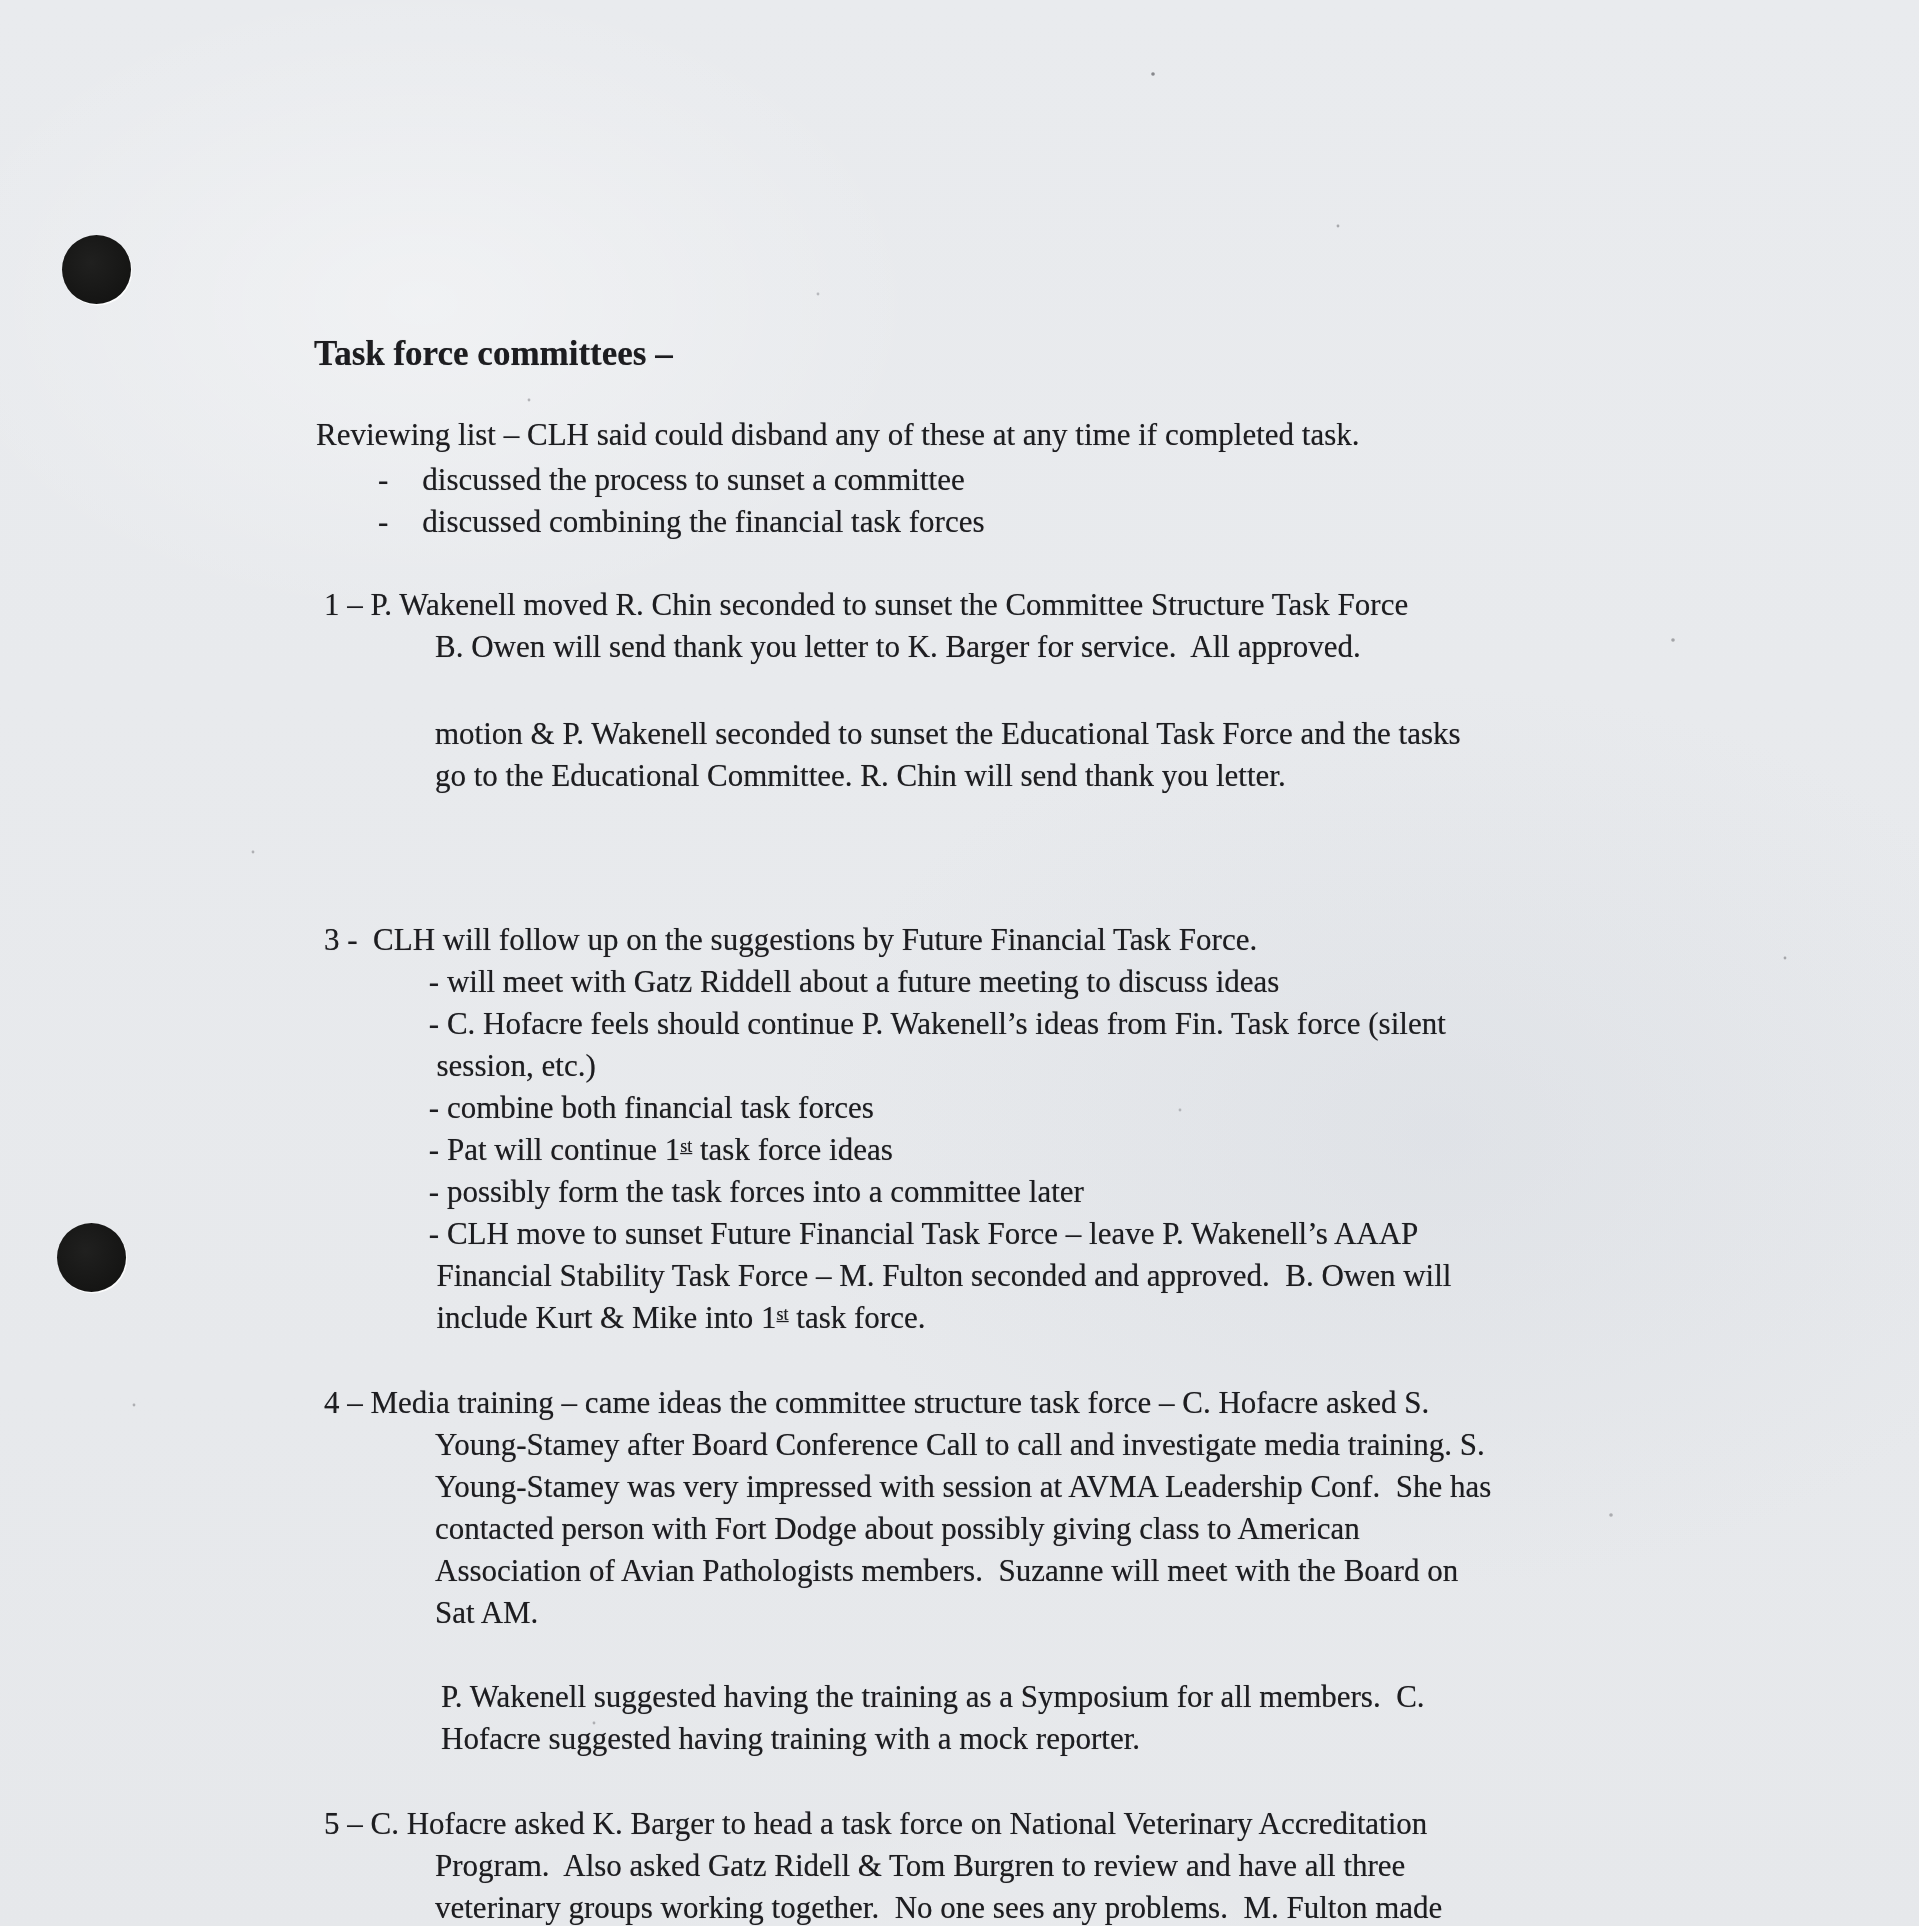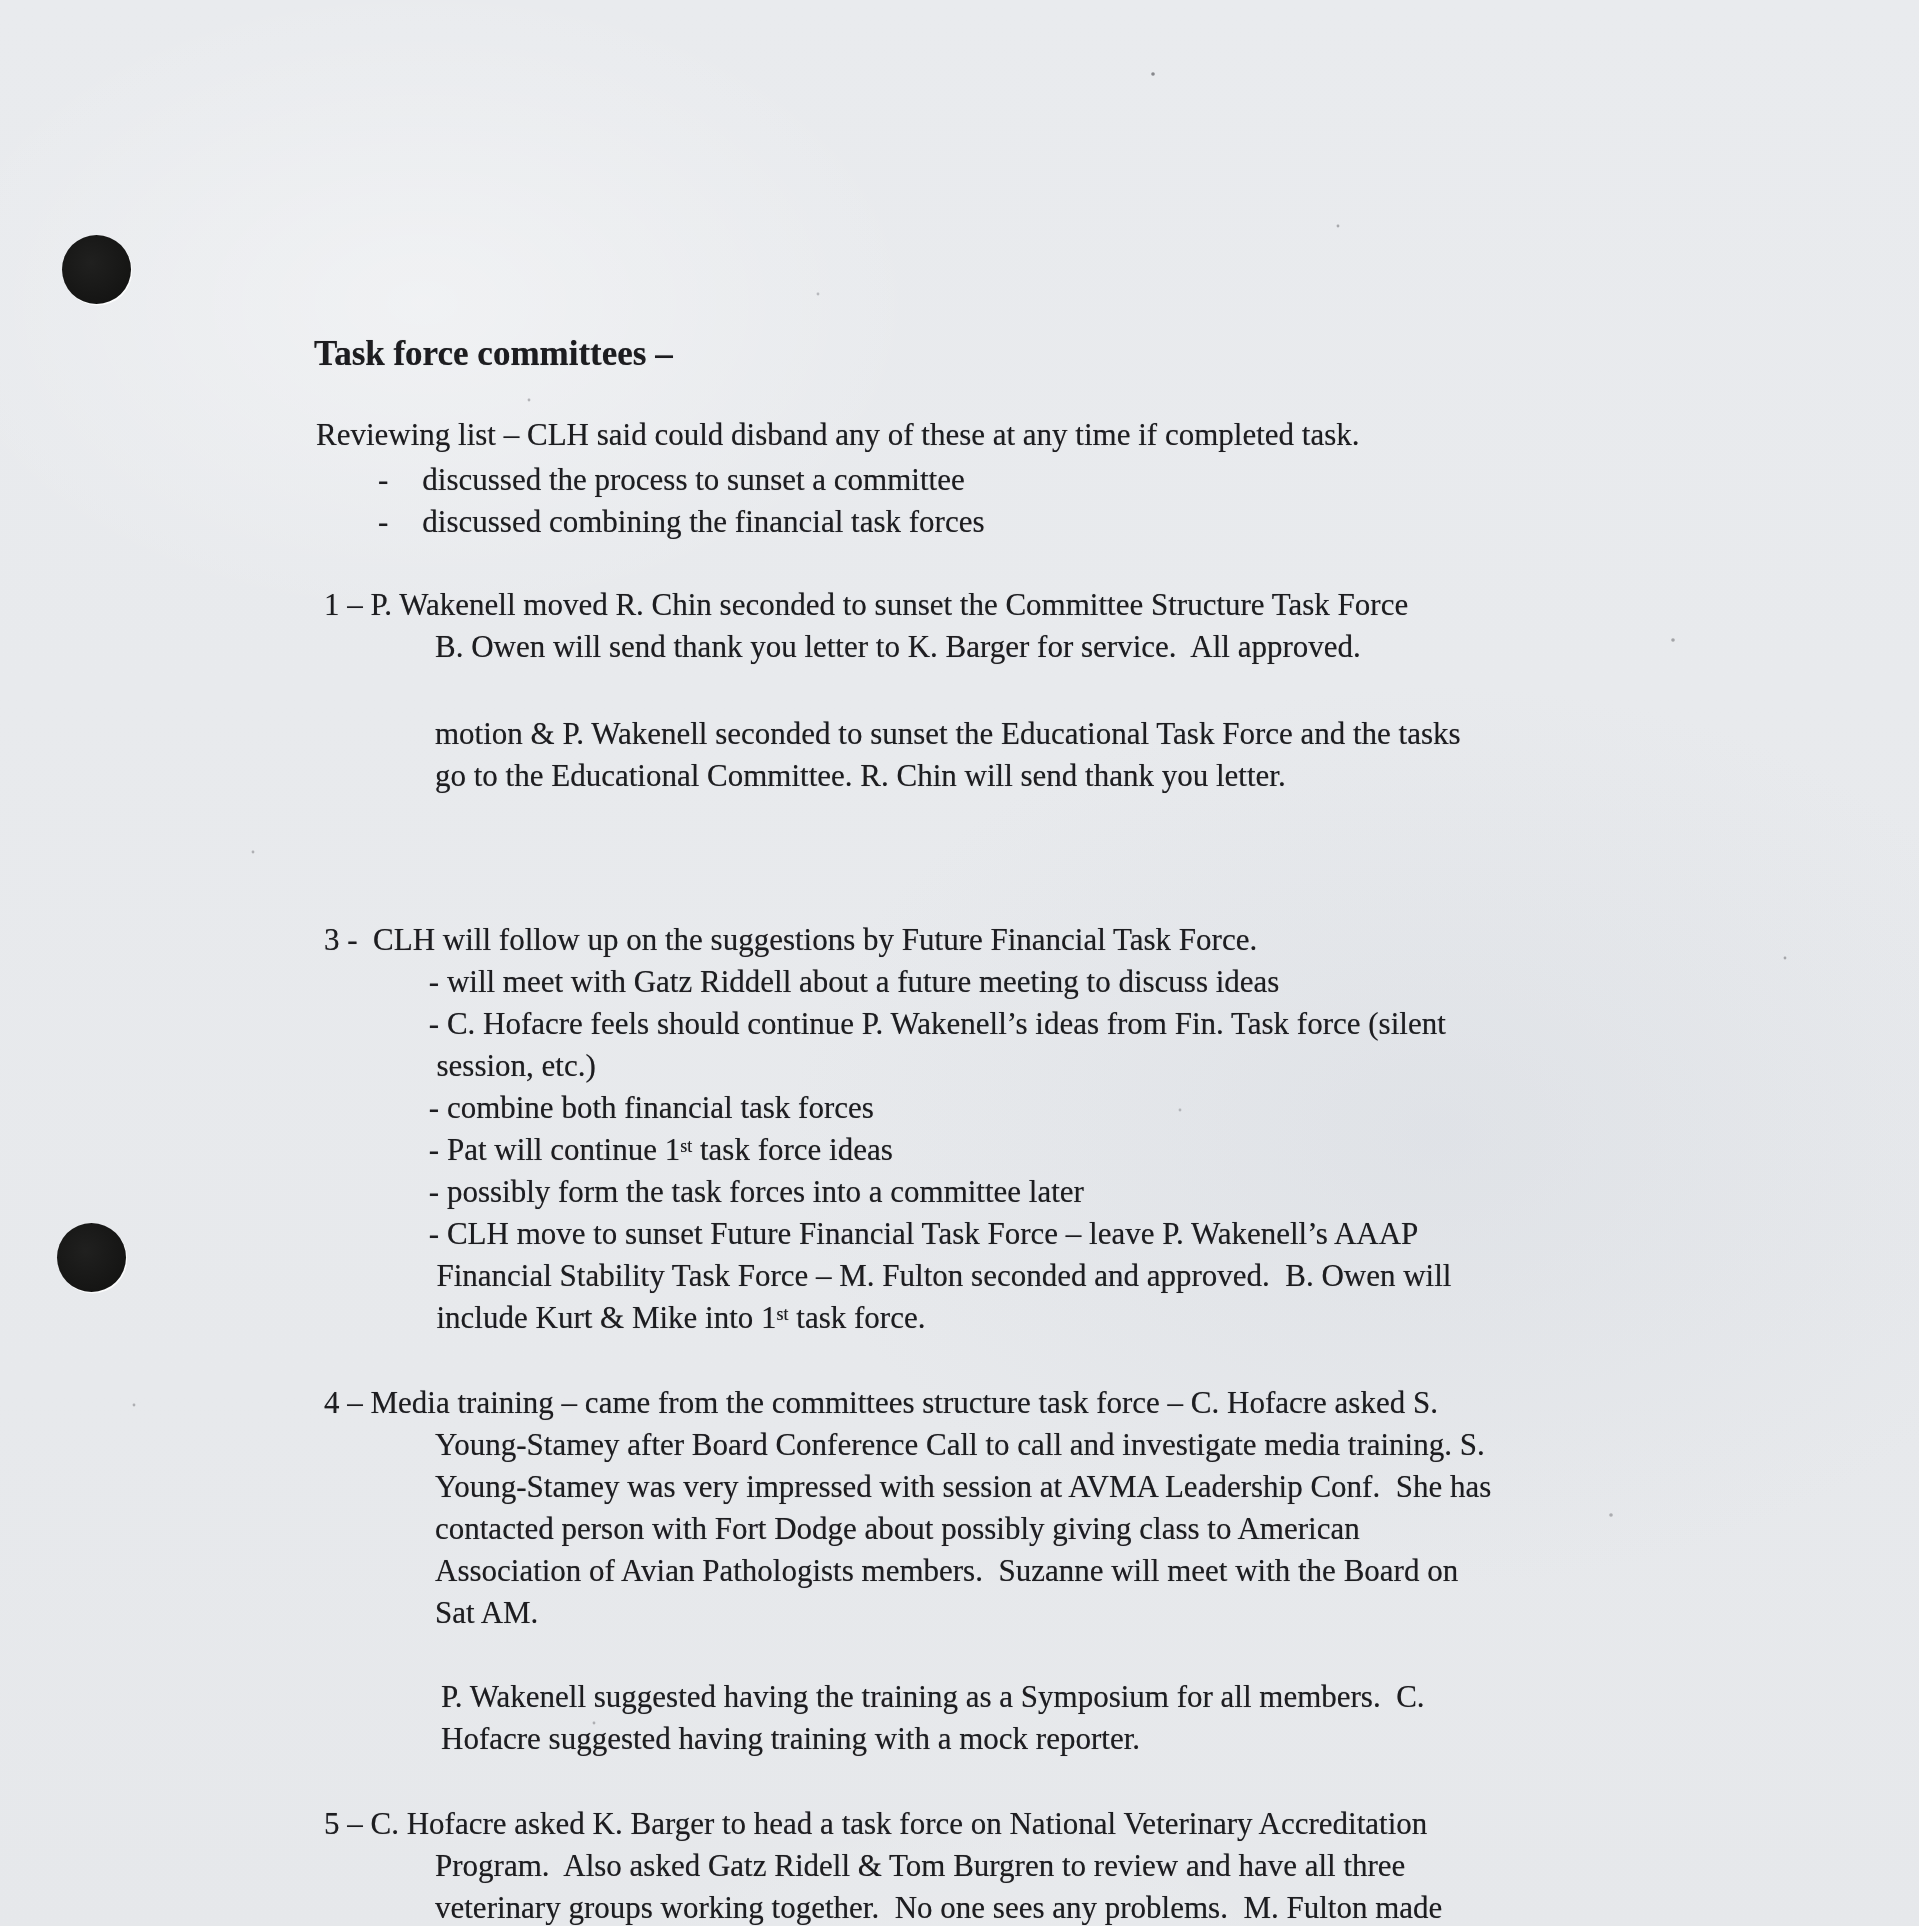--- a/index.html
+++ b/index.html
@@ -85,20 +85,21 @@
   .subwrap { margin-left: 1.5px; }
 
   .paragraph { left: 441px; top: 1676px; }
 
   sup {
     font-size: 58%;
     line-height: 0;
     position: relative;
     top: -0.42em;
     vertical-align: baseline;
+    text-decoration: underline;
   }
 </style>
 </head>
 <body>
 
 <div class="page">
 
   <div class="speckles"></div>
 
   <div class="hole hole-1"></div>
@@ -136,21 +137,21 @@
     <div class="line subwrap ink">session, etc.)</div>
     <div class="line sub ink">- combine both financial task forces</div>
     <div class="line sub ink"><span>- Pat will continue 1</span><sup>st</sup><span> task force ideas</span></div>
     <div class="line sub ink">- possibly form the task forces into a committee later</div>
     <div class="line sub ink">- CLH move to sunset Future Financial Task Force – leave P. Wakenell’s AAAP</div>
     <div class="line subwrap ink">Financial Stability Task Force – M. Fulton seconded and approved.  B. Owen will</div>
     <div class="line subwrap ink"><span>include Kurt &amp; Mike into 1</span><sup>st</sup><span> task force.</span></div>
   </section>
 
   <section class="block item" style="top:1382px">
-    <div class="line first ink"><span class="num">4 –</span> <span>Media training – came from the committees structure task force – C. Hofacre asked S.</span></div>
+    <div class="line first ink"><span class="num">4 –</span> <span>Media training – came ideas the committee structure task force – C. Hofacre asked S.</span></div>
     <div class="line ink">Young-Stamey after Board Conference Call to call and investigate media training. S.</div>
     <div class="line ink">Young-Stamey was very impressed with session at AVMA Leadership Conf.  She has</div>
     <div class="line ink">contacted person with Fort Dodge about possibly giving class to American</div>
     <div class="line ink">Association of Avian Pathologists members.  Suzanne will meet with the Board on</div>
     <div class="line ink">Sat AM.</div>
   </section>
 
   <section class="block paragraph">
     <div class="line ink">P. Wakenell suggested having the training as a Symposium for all members.  C.</div>
     <div class="line ink">Hofacre suggested having training with a mock reporter.</div>

